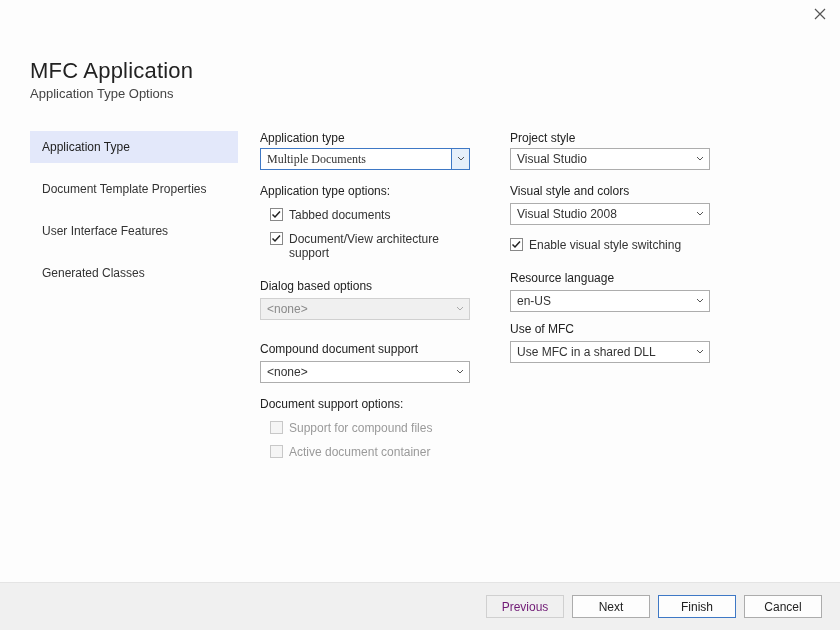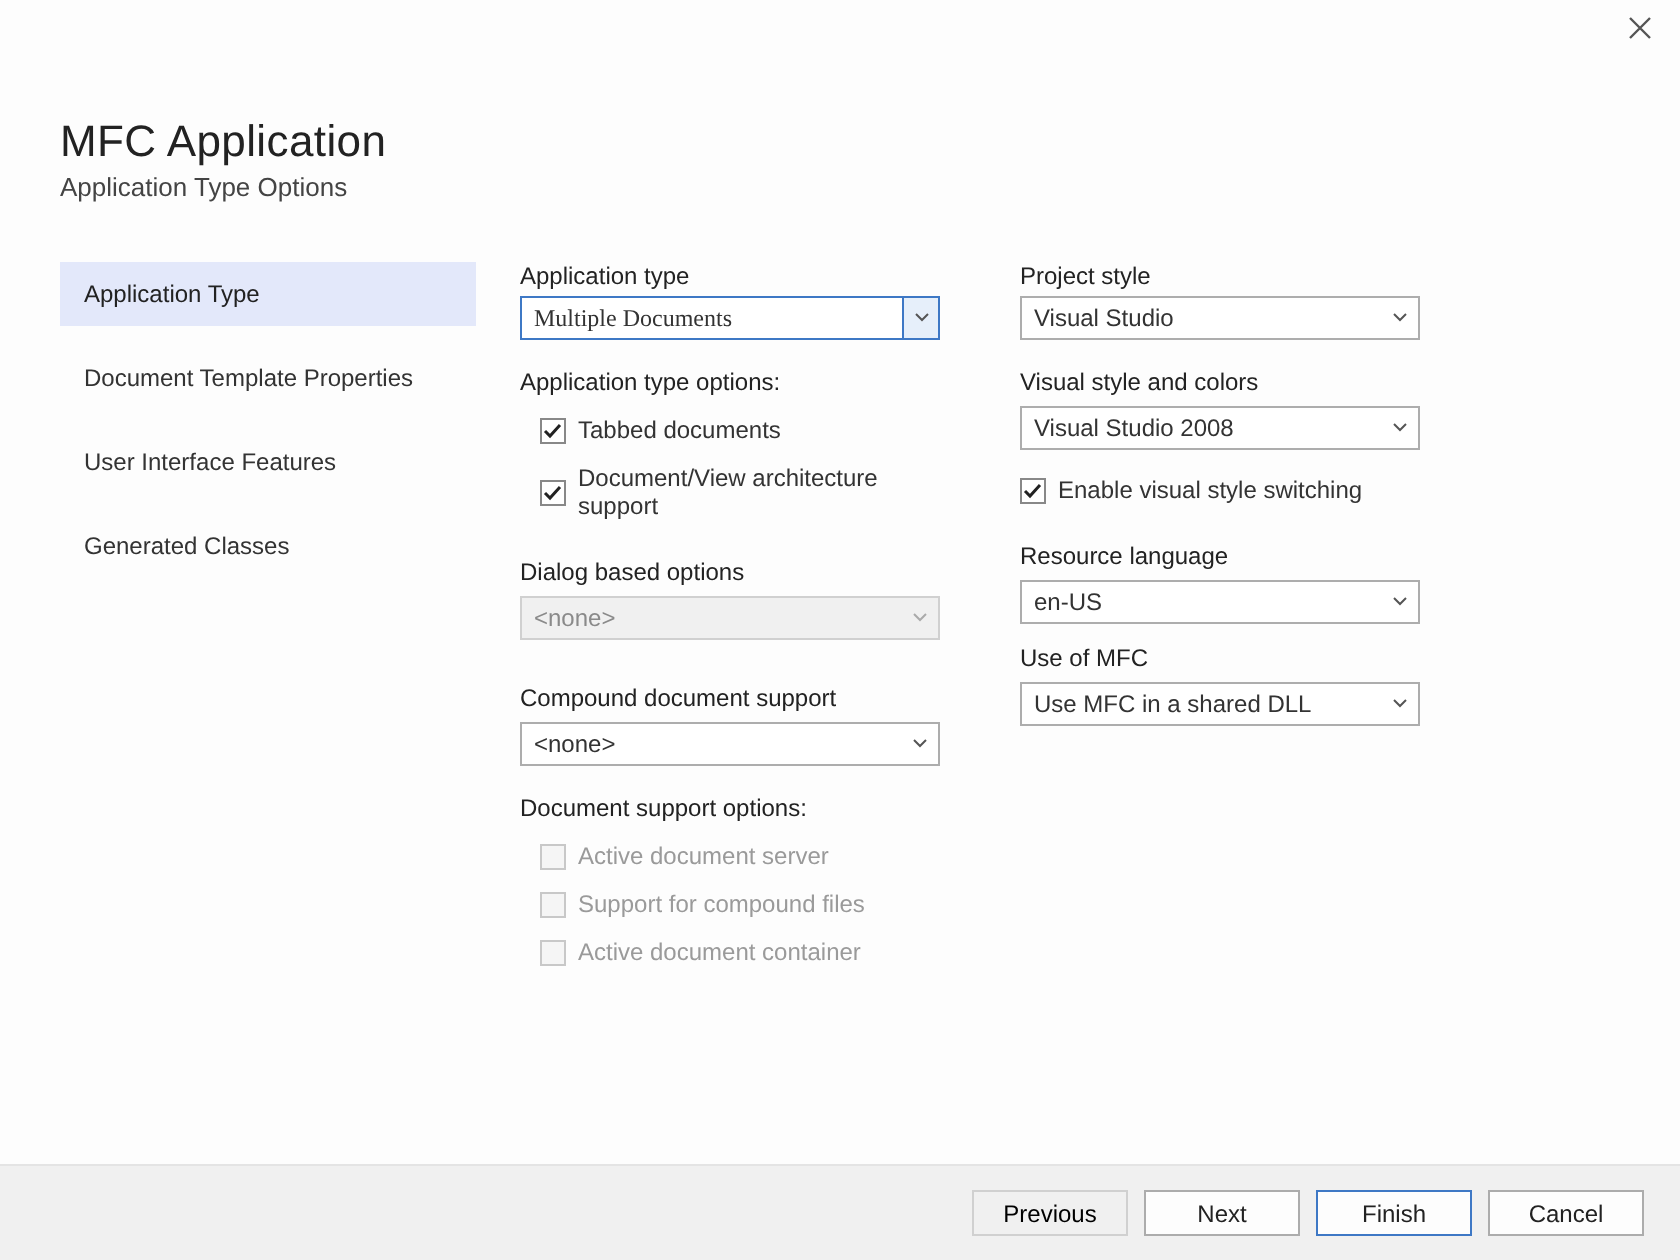--- a/index.html
+++ b/index.html
@@ -62,21 +62,21 @@
   .select.disabled { background: #f0f0f0; color: #8a8a8a; border-color: #d0d0d0; cursor: default; }
   .select .chev {
     position: absolute; right: 0; top: 0; bottom: 0;
     width: 18px; display: flex; align-items: center; justify-content: center;
   }
   .select.highlight .chev {
     background: #e6effa; border-left: 1px solid #3e78c5;
   }
   .select .chev svg { width: 8px; height: 8px; }
   .check-row {
-    display: flex; align-items: center; gap: 6px;
+    display: flex; gap: 6px;
     margin: 5px 0 5px 10px; font-size: 12px; color: #333;
   }
   .check-row.disabled { color: #9a9a9a; }
   .check-row.noindent { margin-left: 0; }
   .chkbox {
     width: 13px; height: 13px; border: 1px solid #888;
     background: #fff; display: flex; align-items: center; justify-content: center;
     cursor: pointer; flex-shrink: 0;
   }
   .chkbox.disabled { border-color: #c8c8c8; background: #f5f5f5; cursor: default; }
@@ -89,21 +89,21 @@
     display: flex; align-items: center; justify-content: flex-end;
     padding: 0 18px; gap: 8px;
     border-top: 1px solid #e4e4e4;
   }
   .btn {
     min-width: 78px; height: 23px; padding: 0 12px;
     border: 1px solid #acacac; background: #fdfdfd;
     font-size: 12px; color: #222; cursor: pointer;
     display: flex; align-items: center; justify-content: center;
   }
-  .btn.disabled { color: #000000; border-color: #d0d0d0; background: #f0f0f0; cursor: default; }
+  .btn.disabled { color: #701a75; border-color: #d0d0d0; background: #f0f0f0; cursor: default; }
   .btn.primary { border-color: #3e78c5; }
 </style>
 </head>
 <body>
 
 <div class="close-x">
   <svg viewBox="0 0 12 12">
       <path d="M1 1 L11 11 M11 1 L1 11" stroke="#555" stroke-width="1.2" fill="none"></path>
     </svg>
 </div>
@@ -169,26 +169,20 @@
               <path d="M1 2 L4 5 L7 2" stroke="#555" stroke-width="1" fill="none"></path>
             </svg>
         </span>
       </div>
 
       <div class="group-label" style="">Document support options:</div>
       <div class="check-row disabled">
         <span class="chkbox disabled">
           
         </span>
-        <span>Active document server</span>
-      </div>
-      <div class="check-row disabled">
-        <span class="chkbox disabled">
-          
-        </span>
         <span>Support for compound files</span>
       </div>
       <div class="check-row disabled">
         <span class="chkbox disabled">
           
         </span>
         <span>Active document container</span>
       </div>
     </div>
 

